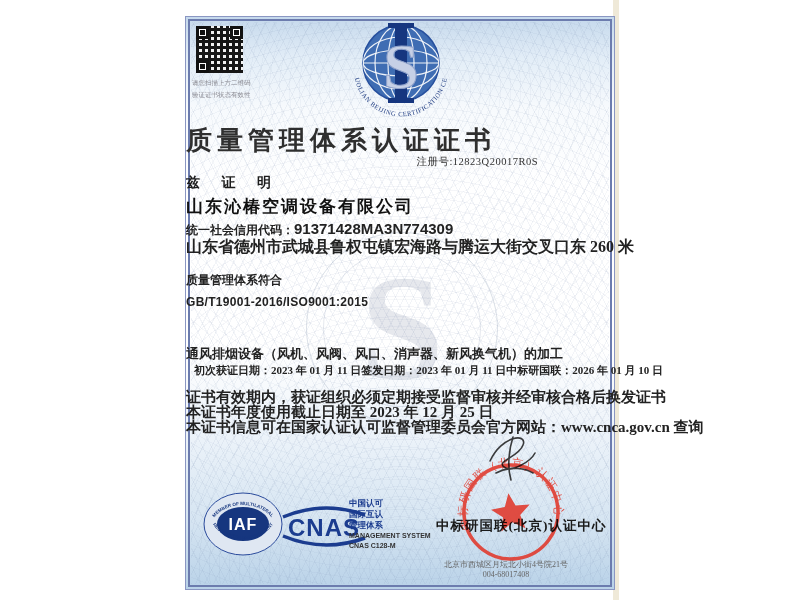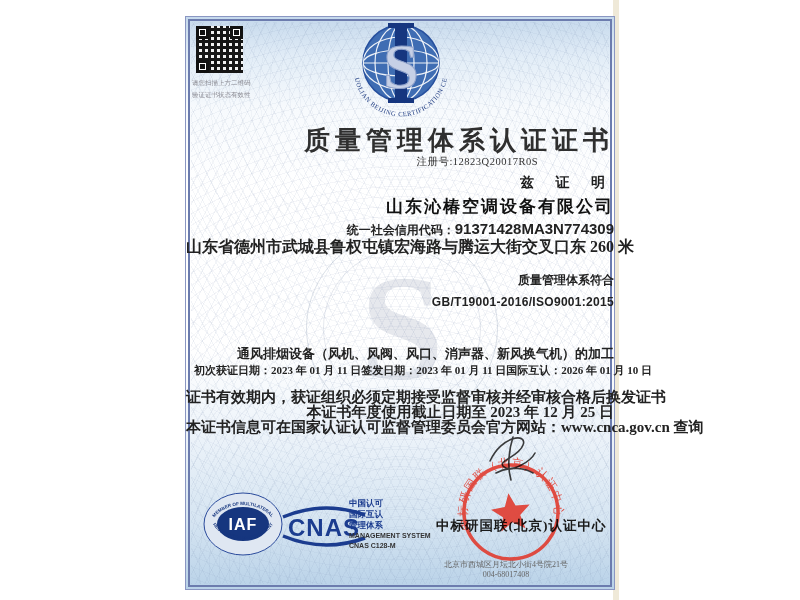--- a/index.html
+++ b/index.html
@@ -16,21 +16,21 @@
      background:
        repeating-linear-gradient(63deg,rgba(120,140,175,.10) 0 1px,transparent 1px 8px),
        repeating-linear-gradient(-63deg,rgba(120,140,175,.10) 0 1px,transparent 1px 8px),
        repeating-radial-gradient(circle at 50% 12%,rgba(120,140,175,.07) 0 1px,transparent 1px 10px),
        repeating-radial-gradient(circle at 50% 97%,rgba(120,140,175,.09) 0 1px,transparent 1px 10px);}
   .content{position:absolute;inset:0;z-index:2;}
   .watermark{position:absolute;left:120px;top:215px;width:190px;height:190px;border-radius:50%;
      border:1px solid rgba(110,130,160,.25);z-index:1;display:flex;align-items:center;justify-content:center;}
   .watermark::before{content:"";position:absolute;inset:16px;border-radius:50%;border:1px solid rgba(110,130,160,.18);}
   .wm-s{font-size:150px;font-weight:bold;color:rgba(100,115,145,.16);line-height:1;}
-  .row{position:absolute;left:0;width:100%;text-align:right;white-space:nowrap;}
+  .row{position:absolute;left:0;width:100%;text-align:left;white-space:nowrap;}
   
   .qr{position:absolute;left:10px;top:9px;width:47px;height:47px;background:#f4f4f4;
       background-image:repeating-linear-gradient(90deg,#161616 0 3px,transparent 3px 6px),
                        repeating-linear-gradient(0deg,#161616 0 3px,#f2f2f2 3px 6px);}
   .finder{position:absolute;width:13px;height:13px;border:3px solid #111;background:#fff;box-sizing:border-box;}
   .finder::after{content:"";position:absolute;inset:1px;background:#111;}
   .f-tl{left:0;top:0}.f-tr{right:0;top:0}.f-bl{left:0;bottom:0}
   .qr-cap{position:absolute;left:6px;top:60px;width:90px;font-size:6.5px;line-height:12px;
           color:#8a8a92;text-align:left;font-family:"Liberation Sans","DejaVu Sans",sans-serif;}
   
@@ -127,21 +127,21 @@
         <div class="row t-code"><span>统一社会信用代码：</span><span class="code-val">91371428MA3N774309</span></div>
         <div class="row t-addr">山东省德州市武城县鲁权屯镇宏海路与腾运大街交叉口东 260 米</div>
 
         <div class="row t-conform">质量管理体系符合</div>
         <div class="row t-standard">GB/T19001-2016/ISO9001:2015</div>
         <div class="row t-scope">通风排烟设备（风机、风阀、风口、消声器、新风换气机）的加工</div>
 
         <div class="dates">
           <span><span>初次获证日期：</span><span>2023 年 01 月 11 日</span></span>
           <span><span>签发日期：</span><span>2023 年 01 月 11 日</span></span>
-          <span><span>国际互认：</span><span>2026 年 01 月 10 日</span></span>
+          <span><span>中标研国联：</span><span>2026 年 01 月 10 日</span></span>
         </div>
 
         <div class="row note n0">证书有效期内，获证组织必须定期接受监督审核并经审核合格后换发证书</div>
         <div class="row note n1">本证书年度使用截止日期至 2023 年 12 月 25 日</div>
         <div class="row note n2">本证书信息可在国家认证认可监督管理委员会官方网站：www.cnca.gov.cn 查询</div>
 
         <svg class="sig" width="62" height="58" viewBox="0 0 62 58">
           <g fill="none" stroke="#1c1c1c" stroke-width="1.6" stroke-linecap="round" opacity=".85">
             <path d="M 8,34 C 20,8 46,6 41,18 C 37,30 14,34 22,40 C 30,46 49,34 53,26"></path>
             <path d="M 14,46 C 28,38 45,42 51,46"></path>

